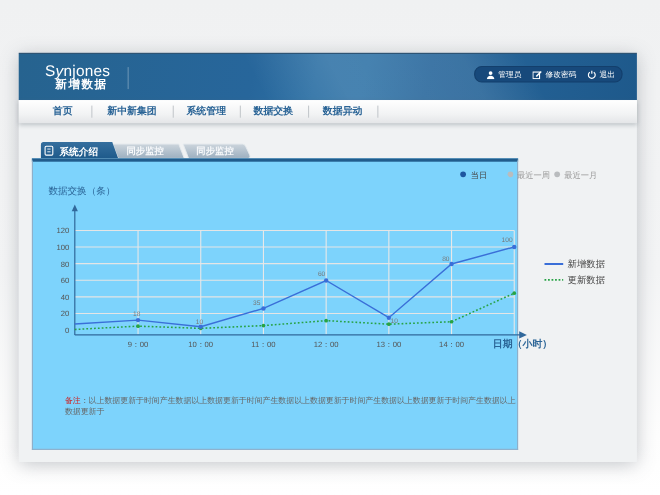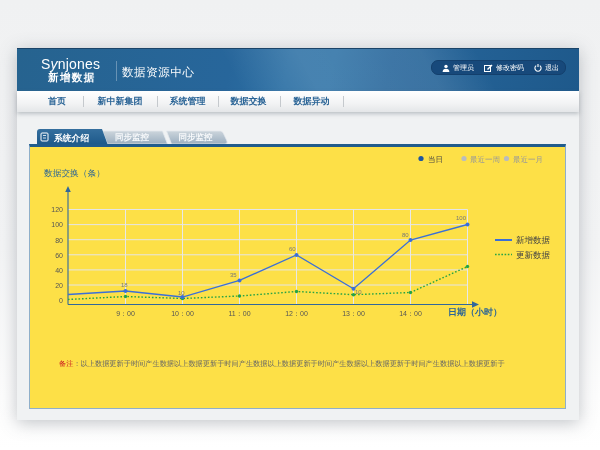--- a/index.html
+++ b/index.html
@@ -7,55 +7,54 @@
        background:linear-gradient(180deg,#f0f1f2 0%,#f3f4f5 55%,#fdfdfd 88%,#ffffff 100%);
        font-family:"Liberation Sans",sans-serif;}
   .page{position:absolute;left:17px;top:48px;width:562px;height:372px;
         background:#f0f2f3;box-shadow:0 3px 16px rgba(80,90,100,.35);}
   
   .hdr{position:absolute;left:0;top:0;width:562px;height:43px;
        background:linear-gradient(102deg,#26638f 0%,#27669b 38%,#2e71a5 48%,#2e72a6 56%,#27669b 66%,#1e598b 100%);
        border-top:1px solid #1b4468;box-sizing:border-box;overflow:hidden;}
   .shine{position:absolute;left:215px;top:-5px;width:255px;height:55px;transform:skewX(28deg);
          background:linear-gradient(90deg,rgba(255,255,255,0),rgba(255,255,255,.12) 30%,rgba(255,255,255,.10) 78%,rgba(255,255,255,0));}
-  .logo{position:absolute;left:24px;top:9px;color:#fff;}
+  .logo{position:absolute;left:24px;top:9px;color:#fff;text-align:center;}
   .logo .en{font-size:14px;letter-spacing:0.2px;font-weight:normal;line-height:12px;}
   .logo .cn{font-size:10.5px;font-weight:bold;letter-spacing:1.4px;line-height:11px;margin-top:2px;margin-left:7px;}
   .title{position:absolute;left:105px;top:16px;color:#fff;font-size:11.5px;letter-spacing:0.6px;}
   .userbar{position:absolute;right:13px;top:11px;height:13px;border-radius:7px;
            background:#17497b;border:1px solid #133f6c;color:#fff;font-size:7px;
            display:flex;align-items:center;padding:0 6px 0 10px;}
   .userbar span{margin-left:3px;}
   .userbar svg{vertical-align:middle;}
   
   .nav{position:absolute;left:0;top:43px;width:562px;height:21px;
        background:linear-gradient(180deg,#ffffff 0%,#f2f3f4 60%,#e4e6e8 100%);
        box-shadow:0 2px 4px rgba(110,120,130,.4);}
   .nav .it{position:absolute;top:0;height:33px;line-height:21px;text-align:center;
            color:#2a6496;font-size:9px;font-weight:bold;}
   .nav .sep{position:absolute;top:5px;height:11px;width:1px;background:#c5c9cd;}
   
   .tabs{position:absolute;left:20px;top:81px;}
   
-  .panel{position:absolute;left:12px;top:96px;width:537px;height:265px;box-sizing:border-box;
-         background:#fde047;border:1px solid #8fafc9;border-top:3px solid #215c8c;}
+  .panel{position:absolute;left:12px;top:96px;width:442px;height:265px;box-sizing:border-box;
+         background:#7dd3fc;border:1px solid #8fafc9;border-top:3px solid #215c8c;}
   .note{position:absolute;left:29px;top:212px;font-size:7.2px;color:#666;}
   .note b{color:#cc2222;font-weight:normal;}
 </style>
 </head>
 <body>
 <div class="page">
   <div class="hdr">
     <div class="shine"></div>
     <div class="logo">
       <div class="en">S<i>y</i>njones</div>
       <div class="cn">新增数据</div>
     </div>
     <div style="position:absolute;left:99px;top:12px;width:1px;height:20px;background:rgba(255,255,255,.30)"></div>
-      <div class="title">数据资源中心</div>
     <div class="userbar">
       <svg width="8" height="8" viewBox="0 0 8 8">
           <circle cx="4" cy="2.4" r="1.7" fill="#fff"></circle>
           <path d="M0.6 8 Q0.8 4.8 4 4.8 Q7.2 4.8 7.4 8 Z" fill="#fff"></path>
         </svg>
         <span>管理员</span>
       <svg width="9" height="8" viewBox="0 0 9 8" style="margin-left:10px">
           <rect x="0.5" y="1.5" width="6" height="6" fill="none" stroke="#fff" stroke-width="1"></rect>
           <path d="M3 5 L7.5 0.5 L8.5 1.5 L4 6 Z" fill="#fff"></path>
         </svg>

